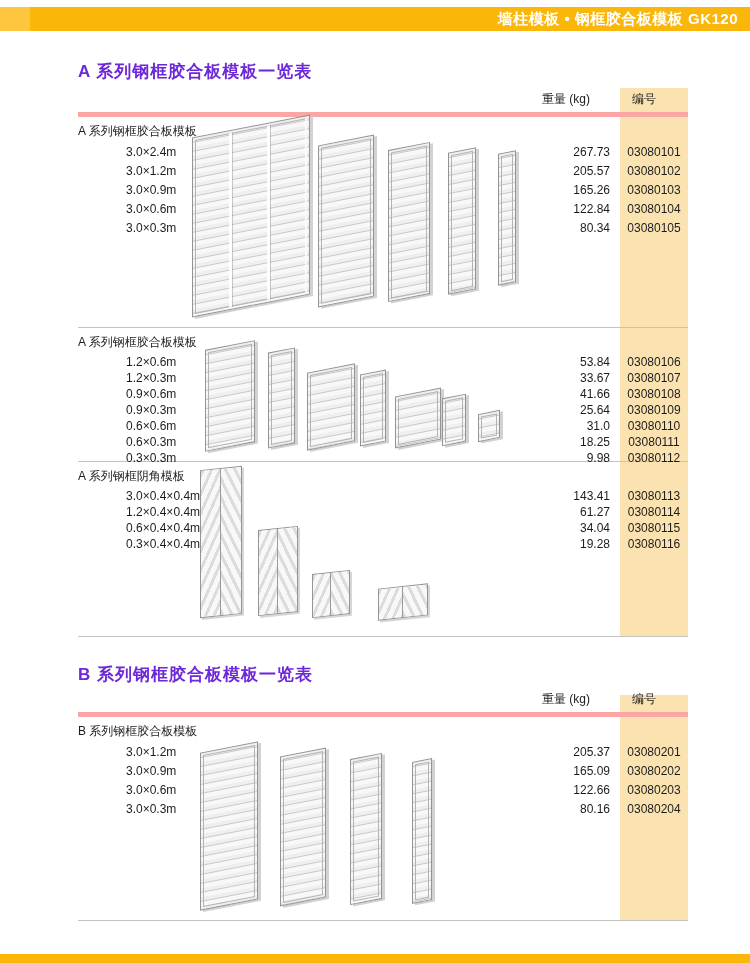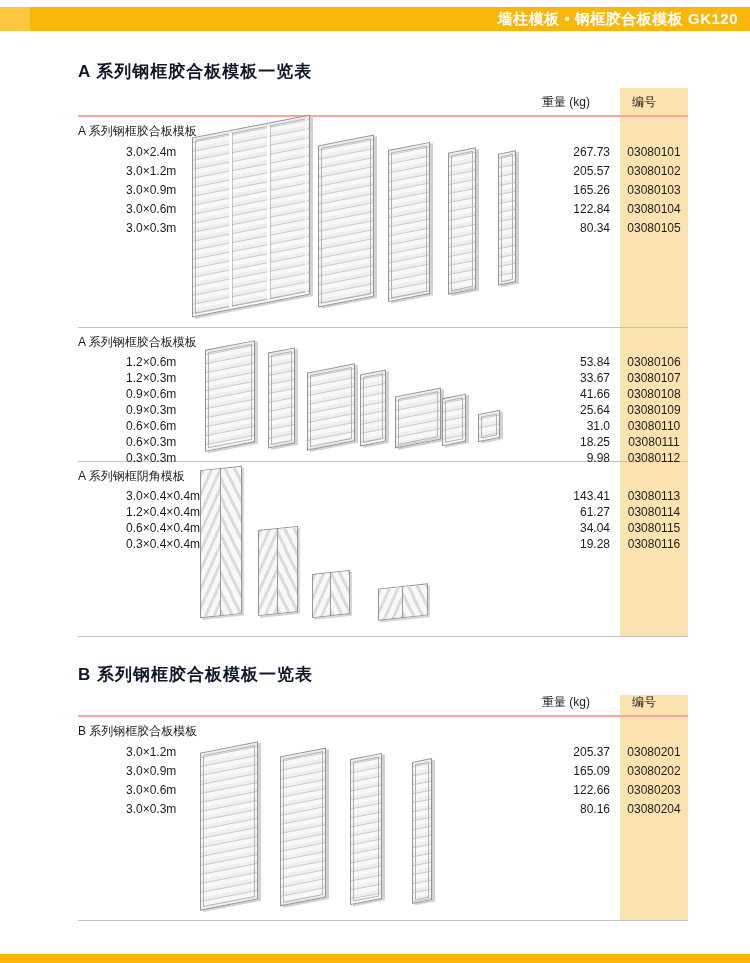--- a/index.html
+++ b/index.html
@@ -6,31 +6,31 @@
   .page{position:relative;width:750px;height:963px;background:#ffffff;overflow:hidden;
         font-family:"Liberation Sans","DejaVu Sans",sans-serif;color:#1c1c1c;}
 
   
   .topbar{position:absolute;left:0;top:7px;width:750px;height:24px;background:#FBB60A;}
   .topbar-accent{position:absolute;left:0;top:0;width:30px;height:24px;background:#FCC63F;}
   .topbar-title{position:absolute;right:12px;top:0;height:24px;line-height:24px;
                 color:#ffffff;font-size:15px;font-weight:bold;letter-spacing:.5px;}
 
   
-  .sec-title{position:absolute;left:78px;color:#0f172a;font-size:17px;font-weight:bold;letter-spacing:1px;}
+  .sec-title{position:absolute;left:78px;color:#6d28d9;font-size:17px;font-weight:bold;letter-spacing:1px;}
   #title-a{top:60px;} #title-b{top:663px;}
 
   
   .tablewrap{position:absolute;left:78px;width:610px;font-size:12px;}
   #table-a{top:88px;height:549px;}
   #table-b{top:695px;height:226px;}
   .code-col-bg{position:absolute;top:0;right:0;bottom:0;width:68px;background:#FAE3B0;}
 
   .thead{position:relative;display:flex;align-items:flex-end;box-sizing:border-box;
-         border-bottom:2px solid #fca5a5;padding-bottom:4px;}
+         border-bottom:5px solid #fca5a5;padding-bottom:4px;}
   #table-a .thead{height:29px;} #table-b .thead{height:22px;}
   .thead .spacer{flex:1;}
   .wcol{width:96px;text-align:right;padding-right:10px;box-sizing:border-box;}
   .ccol{width:88px;text-align:center;}
 
   .tsection{position:relative;box-sizing:border-box;border-bottom:1px solid #c3c3c3;}
   #sec-a1{height:211px;} #sec-a2{height:134px;} #sec-a3{height:175px;} #sec-b1{height:204px;}
   .sec-label{padding:6px 0 3px 0;color:#1c1c1c;}
   .row{display:flex;margin-left:48px;}
   .rows-19 .row{height:19px;line-height:19px;}

